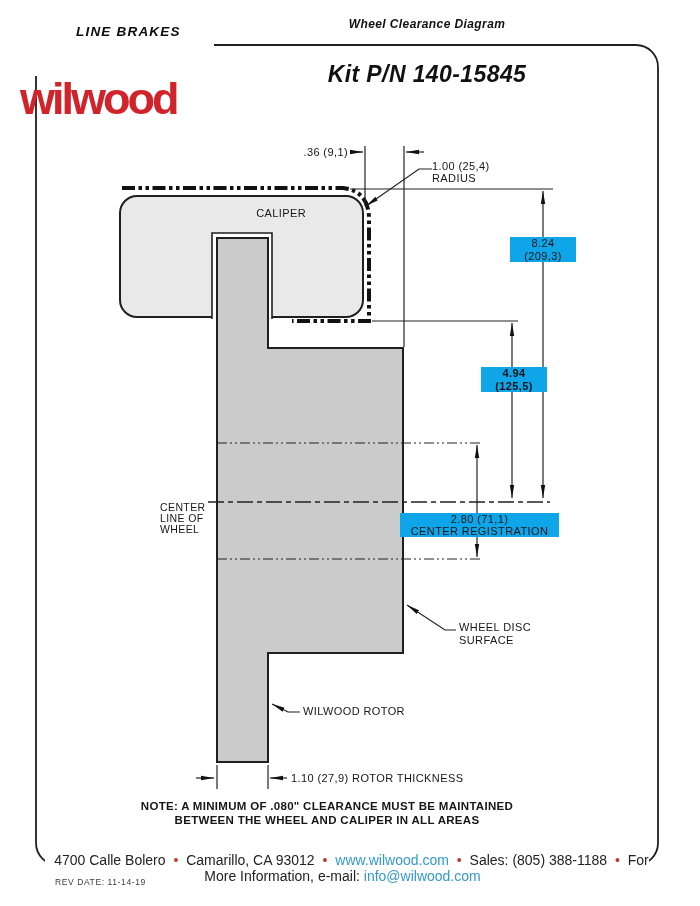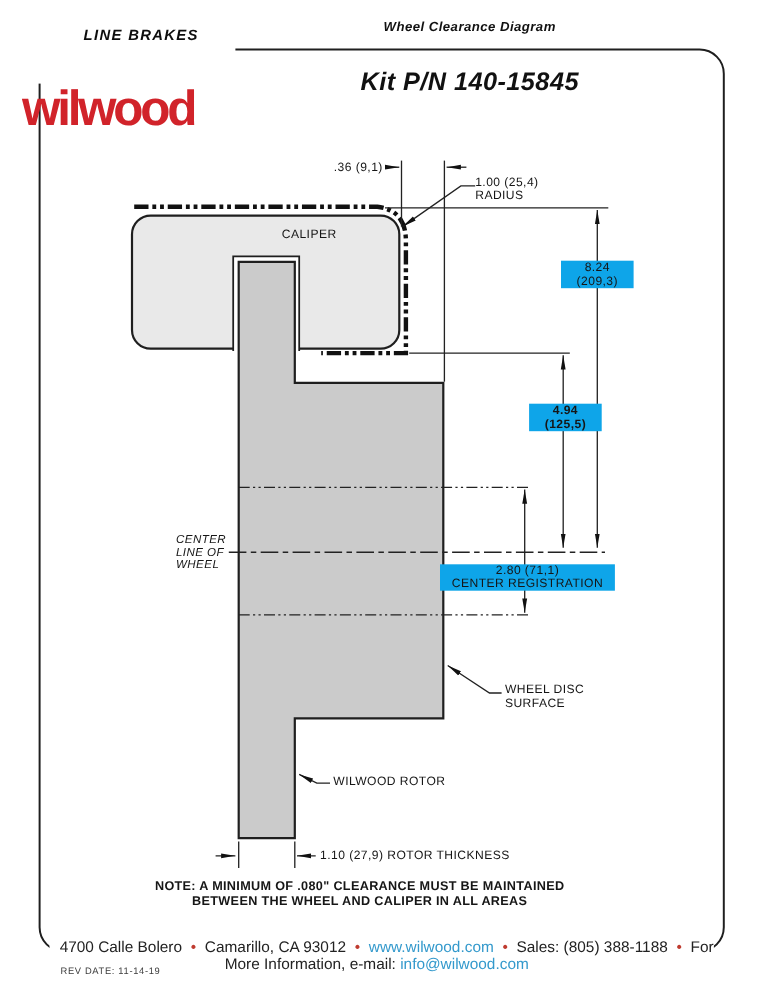--- a/index.html
+++ b/index.html
@@ -109,21 +109,21 @@
   <div class="lbl ctr whitebg" style="left:481px;top:367px;width:62px;line-height:12.5px;font-weight:bold;">
     <div>4.94</div>
     <div>(125,5)</div>
   </div>
 
   <div class="lbl ctr whitebg" style="left:400px;top:513px;width:155px;line-height:12px;">
     <div>2.80 (71,1)</div>
     <div>CENTER REGISTRATION</div>
   </div>
 
-  <div class="lbl" style="left:160px;top:486px;font-size:10.5px;line-height:10.8px;font-style:italic;">
+  <div class="lbl" style="left:160px;top:502px;font-size:10.5px;line-height:10.8px;">
     <div>CENTER</div>
     <div>LINE OF</div>
     <div>WHEEL</div>
   </div>
 
   <div class="lbl" style="left:459px;top:621px;line-height:13px;">
     <div>WHEEL DISC</div>
     <div>SURFACE</div>
   </div>
 

